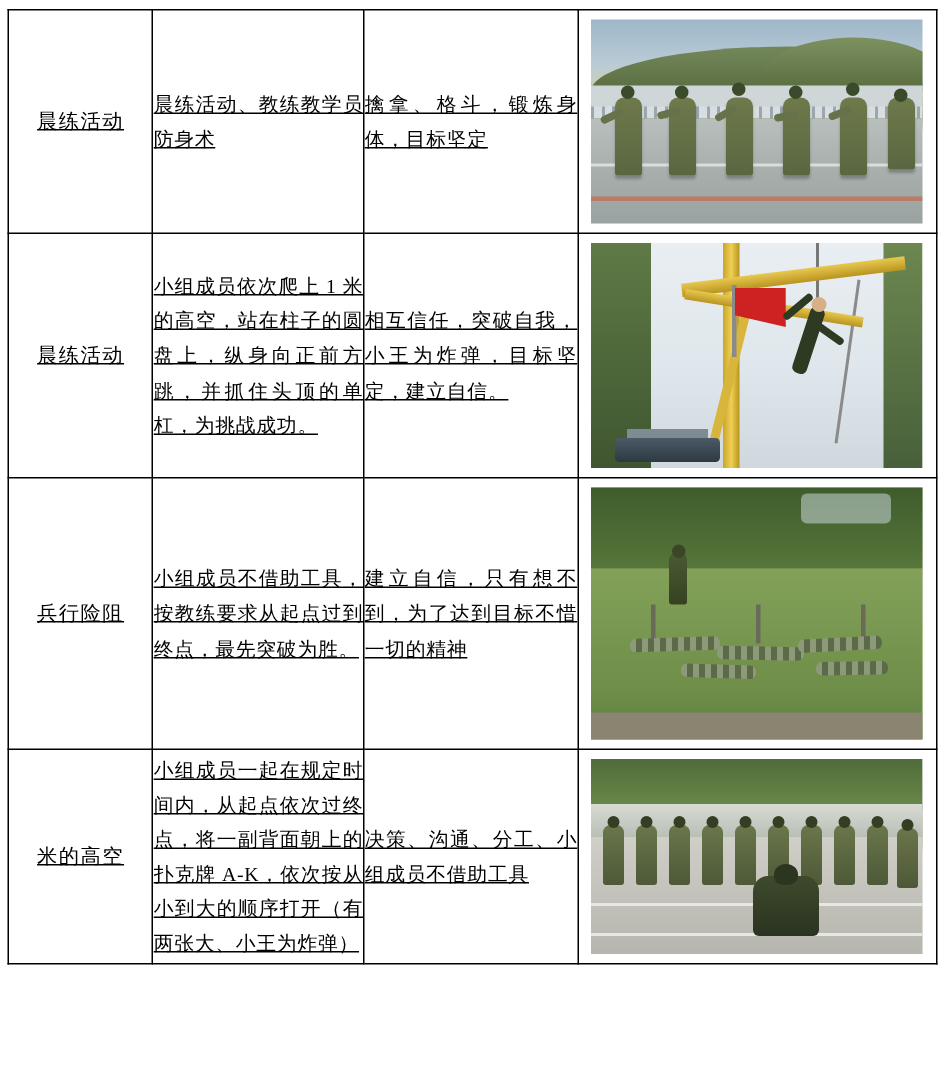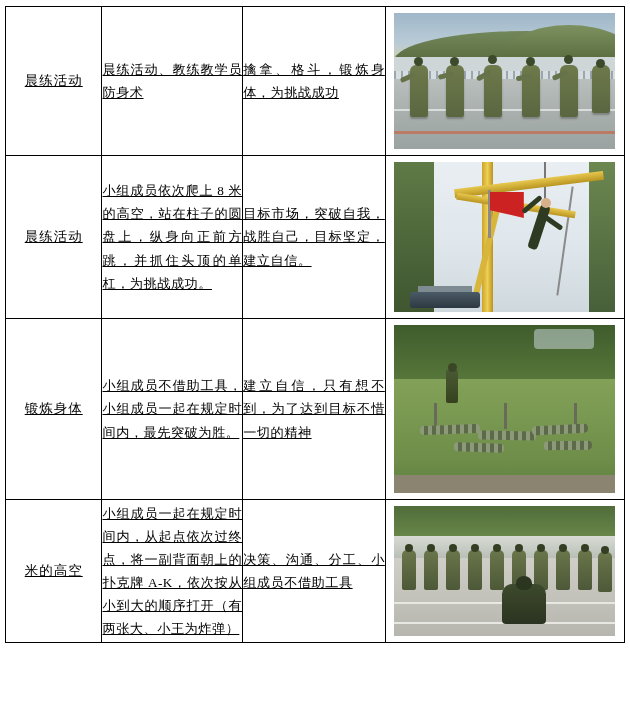--- a/index.html
+++ b/index.html
@@ -130,21 +130,21 @@
       <col class="col-name">
         <col class="col-desc">
         <col class="col-goal">
         <col class="col-photo">
     </colgroup>
     <tbody>
 
       <tr>
         <td class="cell-name">晨练活动</td>
         <td class="cell-text cell-text-td">晨练活动、教练教学员防身术</td>
-        <td class="cell-text cell-text-td">擒拿、格斗，锻炼身体，为挑战成功</td>
+        <td class="cell-text cell-text-td">擒拿、格斗，锻炼身体，目标坚定</td>
         <td>
           <div class="cell-photo-wrap">
             <div class="photo photo-1">
               <div class="p1-hill"></div>
               <div class="p1-hill2"></div>
               <div class="p1-building"></div>
               <div class="p1-fence"></div>
               <div class="p1-ground"></div>
               <div class="p1-line"></div>
               <div class="p1-line2"></div>
@@ -165,22 +165,22 @@
                 <div class="p1-arm" style="left:158px; top:60px; transform:rotate(-22deg);"></div>
               <div class="p1-sold" style="left:198px; height:48px;"></div>
                 <div class="p1-head" style="left:202px; top:46px;"></div>
             </div>
           </div>
         </td>
       </tr>
 
       <tr>
         <td class="cell-name">晨练活动</td>
-        <td class="cell-text cell-text-td">小组成员依次爬上 8 米的高空，站在柱子的圆盘上，纵身向正前方跳，并抓住头顶的单杠，为挑战成功。</td>
-        <td class="cell-text cell-text-td">目标市场，突破自我，战胜自己，目标坚定，建立自信。</td>
+        <td class="cell-text cell-text-td">小组成员依次爬上 1 米的高空，站在柱子的圆盘上，纵身向正前方跳，并抓住头顶的单杠，为挑战成功。</td>
+        <td class="cell-text cell-text-td">相互信任，突破自我，小王为炸弹，目标坚定，建立自信。</td>
         <td>
           <div class="cell-photo-wrap">
             <div class="photo photo-2">
               <div class="p2-tree"></div>
               <div class="p2-tree2"></div>
               <div class="p2-rope"></div>
               <div class="p2-rope2"></div>
               <div class="p2-pole"></div>
               <div class="p2-diag"></div>
               <div class="p2-beam"></div>
@@ -192,22 +192,22 @@
               <div class="p2-arm1"></div>
               <div class="p2-arm2"></div>
               <div class="p2-platform2"></div>
               <div class="p2-platform"></div>
             </div>
           </div>
         </td>
       </tr>
 
       <tr>
-        <td class="cell-name">锻炼身体</td>
-        <td class="cell-text cell-text-td">小组成员不借助工具，小组成员一起在规定时间内，最先突破为胜。</td>
+        <td class="cell-name">兵行险阻</td>
+        <td class="cell-text cell-text-td">小组成员不借助工具，按教练要求从起点过到终点，最先突破为胜。</td>
         <td class="cell-text cell-text-td">建立自信，只有想不到，为了达到目标不惜一切的精神</td>
         <td>
           <div class="cell-photo-wrap">
             <div class="photo photo-3">
               <div class="p3-trees"></div>
               <div class="p3-sky"></div>
               <div class="p3-field"></div>
               <div class="p3-post" style="left:40px;"></div>
               <div class="p3-post" style="left:110px;"></div>
               <div class="p3-post" style="left:180px;"></div>

